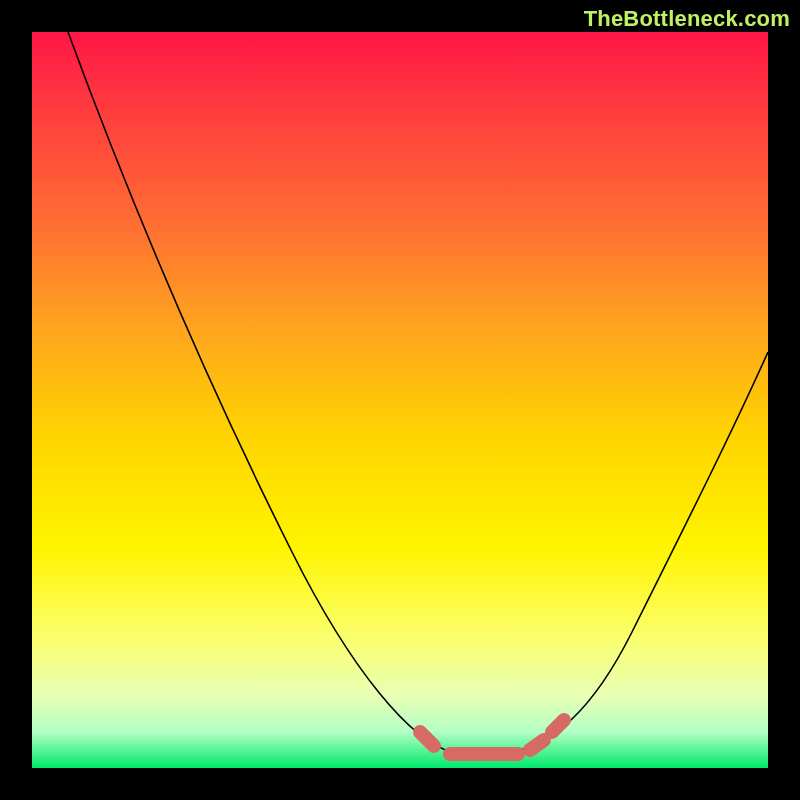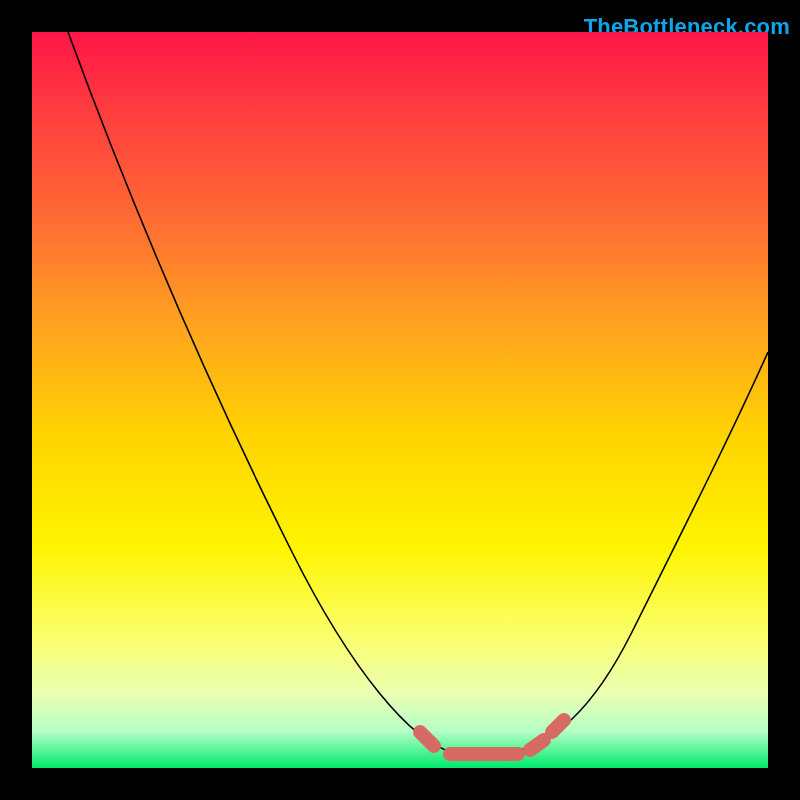--- a/index.html
+++ b/index.html
@@ -35,26 +35,25 @@
       #fbff6b 82%,
       #e9ffb3 90%,
       #b5ffc6 95%,
       #00e96b 100%
     );
   }
   .watermark {
     position: absolute;
     top: 6px;
     right: 10px;
-    color: #0ea5e9;
+    color: #bef264;
     font-size: 22px;
     font-weight: 600;
     letter-spacing: 0.2px;
     user-select: none;
-    margin-top: 8px;
   }
   svg.curve {
     position: absolute;
     left: 0;
     top: 0;
     width: 736px;
     height: 736px;
   }
   .curve-path {
     fill: none;

